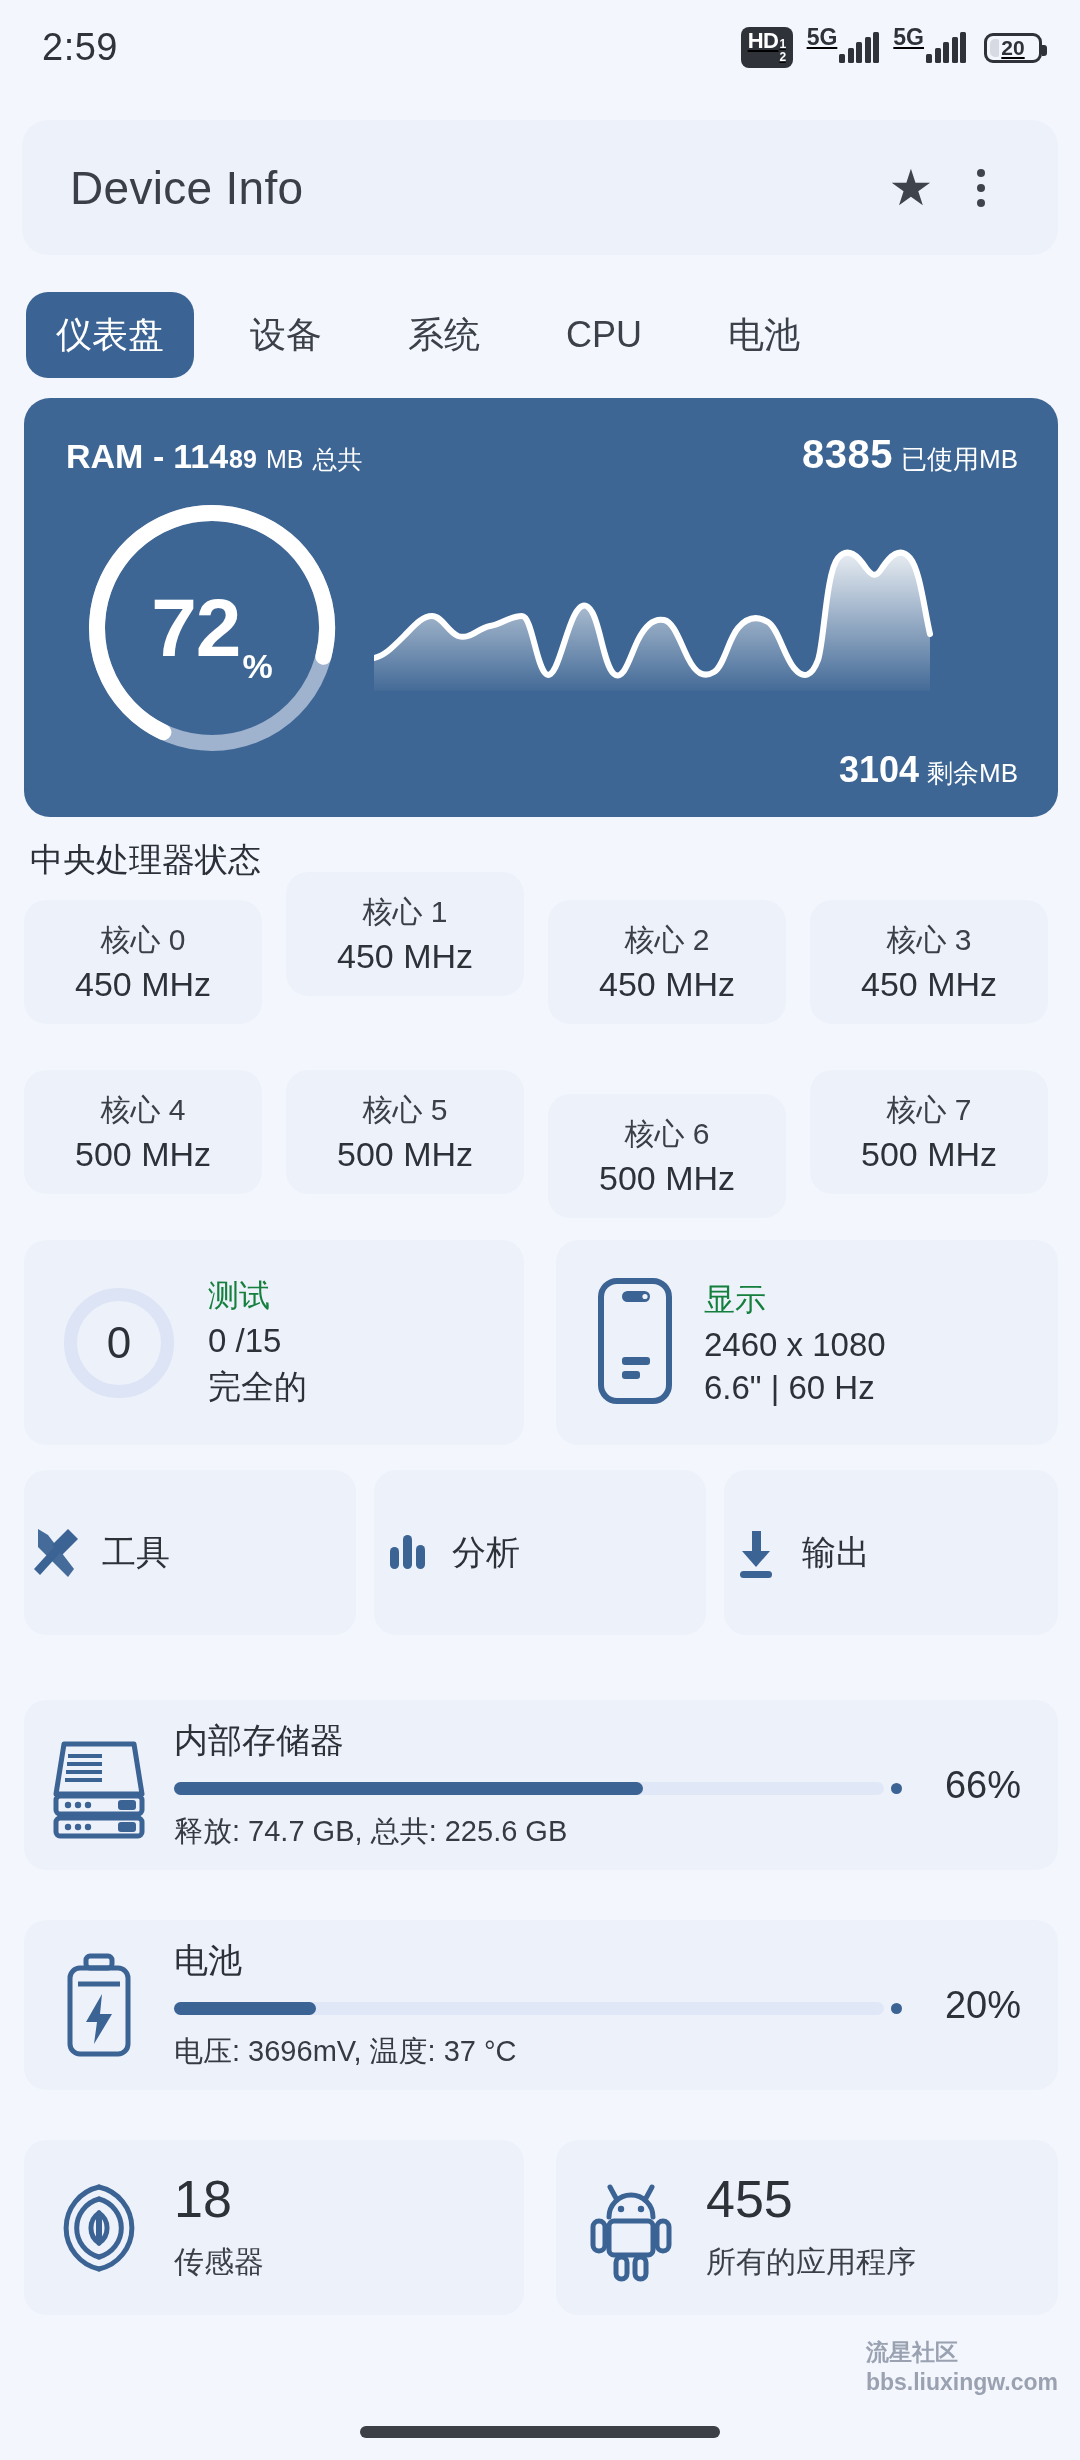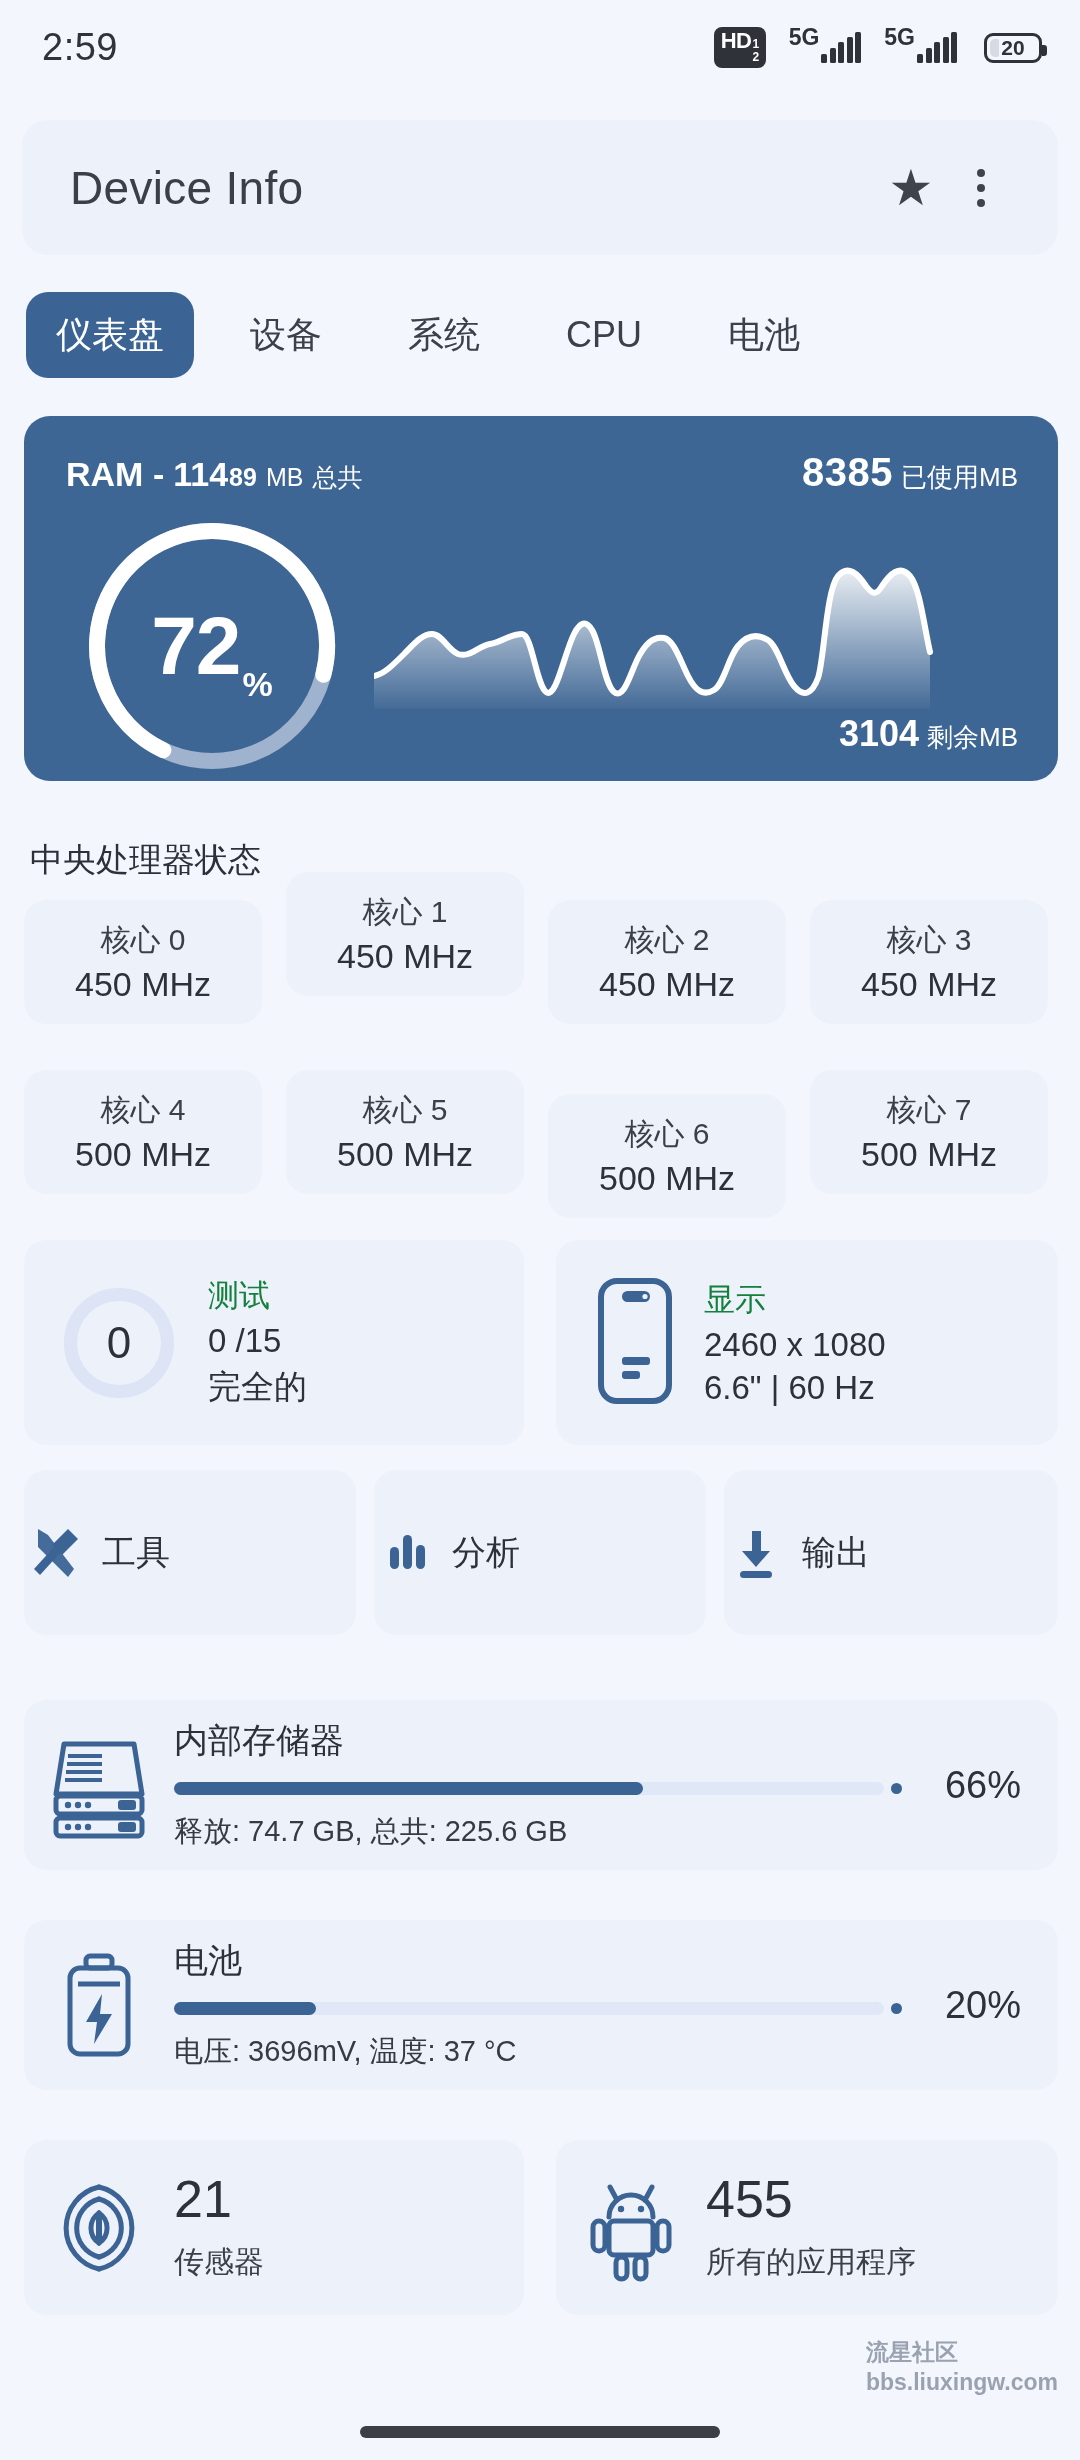--- a/index.html
+++ b/index.html
@@ -11,21 +11,21 @@
   }
   .screen { position: relative; width: 1080px; height: 2460px; background: #f3f6fd; }
 
   
   .statusbar {
     position: absolute; top: 0; left: 0; width: 1080px; height: 95px;
     display: flex; align-items: center; justify-content: space-between;
     padding: 0 38px 0 42px;
   }
   .clock { font-size: 38px; color: #30333a; letter-spacing: .5px; font-weight: 400; }
-  .sysicons { display: flex; align-items: center; gap: 23px; }
+  .sysicons { display: flex; align-items: center; gap: 14px; text-decoration: underline; }
   .hd-badge {
     background: #2f3238; color: #fff; border-radius: 8px;
     font-size: 22px; font-weight: 700; padding: 3px 7px 4px 7px;
     display: flex; align-items: baseline; line-height: 1; letter-spacing: -.5px;
   }
   .hd-badge .frac { display: inline-flex; flex-direction: column; font-size: 12px; line-height: 1.05;
      margin-left: 1px; font-weight: 700; }
   .netgrp { display: flex; align-items: flex-end; gap: 2px; }
   .netgrp .ntxt { font-size: 23px; font-weight: 700; color: #2f3238; line-height: 1; position: relative; top: -14px; }
   .bars { display: flex; align-items: flex-end; gap: 2.5px; height: 30px; }
@@ -61,21 +61,21 @@
   .tabs { position: absolute; top: 292px; left: 26px; width: 1030px; height: 86px; display: flex; align-items: center; }
   .tab {
     font-size: 36px; color: #3b4049; padding: 0 30px; height: 86px;
     display: flex; align-items: center; justify-content: center; white-space: nowrap;
   }
   .tab.active { background: #3b6394; color: #ffffff; border-radius: 22px; font-weight: 400; }
   .tab-gap { width: 26px; }
 
   
   .ram {
-    position: absolute; top: 416px; left: 24px; width: 1034px; height: 365px;
+    position: absolute; top: 398px; left: 24px; width: 1034px; height: 419px;
     background: #3e6694; border-radius: 26px; overflow: hidden;
   }
   .ram-top { position:absolute; top: 34px; left: 42px; right: 40px; display: flex; justify-content: space-between; align-items: baseline; }
   .ram-left { color:#fff; font-size: 34px; font-weight: 700; display:flex; align-items: baseline; }
   .ram-left .sm { font-size: 25px; font-weight: 700; margin-left:1px;}
   .ram-left .unit { font-size: 25px; font-weight: 500; margin-left: 9px; }
   .ram-left .lab { font-size: 25px; font-weight: 500; margin-left: 9px; }
   .ram-right { color:#fff; display:flex; align-items: baseline; }
   .ram-right .big { font-size: 40px; font-weight: 700; letter-spacing:.5px; }
   .ram-right .lab { font-size: 26px; font-weight: 500; margin-left: 8px; }
@@ -434,21 +434,21 @@
             <path d="M55 40 A18 18 0 0 0 55 70"></path>
           <path d="M55 26 A30 30 0 0 1 55 84"></path>
             <path d="M55 26 A30 30 0 0 0 55 84"></path>
           <path d="M55 14 A42 42 0 0 1 55 96"></path>
             <path d="M55 14 A42 42 0 0 0 55 96"></path>
         </g>
         <path d="M55 46 L55 64" stroke="#3b6394" stroke-width="6" stroke-linecap="round"></path>
       </svg>
     </div>
     <div class="stext">
-      <div class="snum">21</div>
+      <div class="snum">18</div>
       <div class="slab">传感器</div>
     </div>
   </div>
 
   <div class="card stat" style="left:556px; top:2140px; width:502px">
     <div class="sico">
       <svg width="110" height="110" viewBox="0 0 110 110">
         <g fill="none" stroke="#3b6394" stroke-width="5" stroke-linecap="round">
           <line x1="34" y1="14" x2="41" y2="27"></line>
             <line x1="76" y1="14" x2="69" y2="27"></line>

